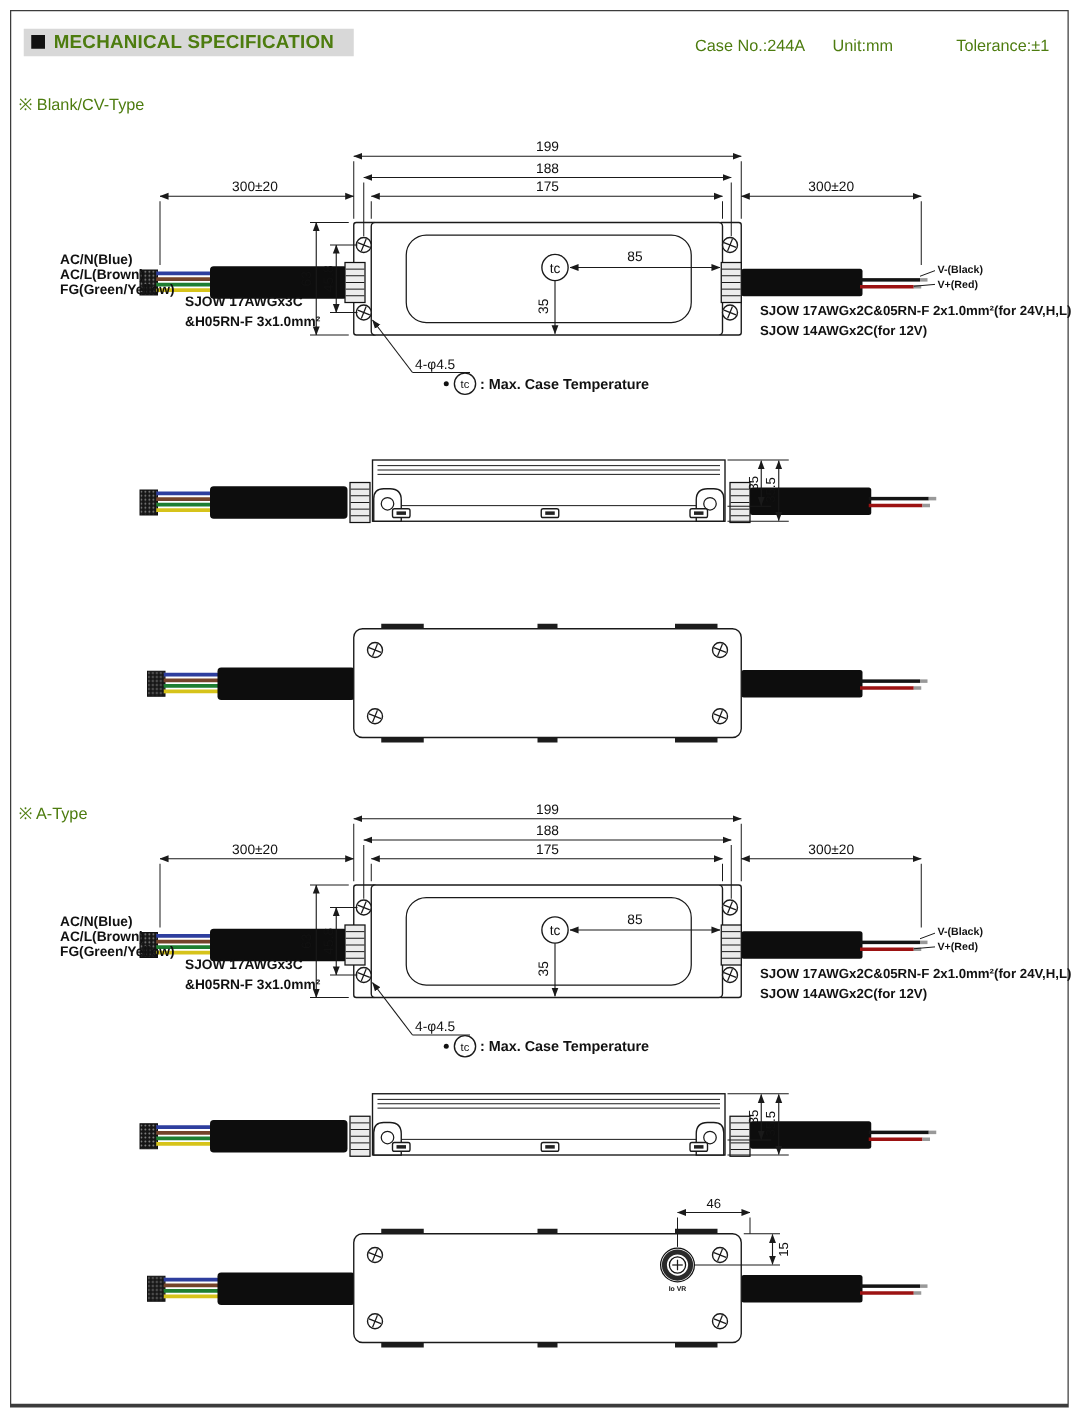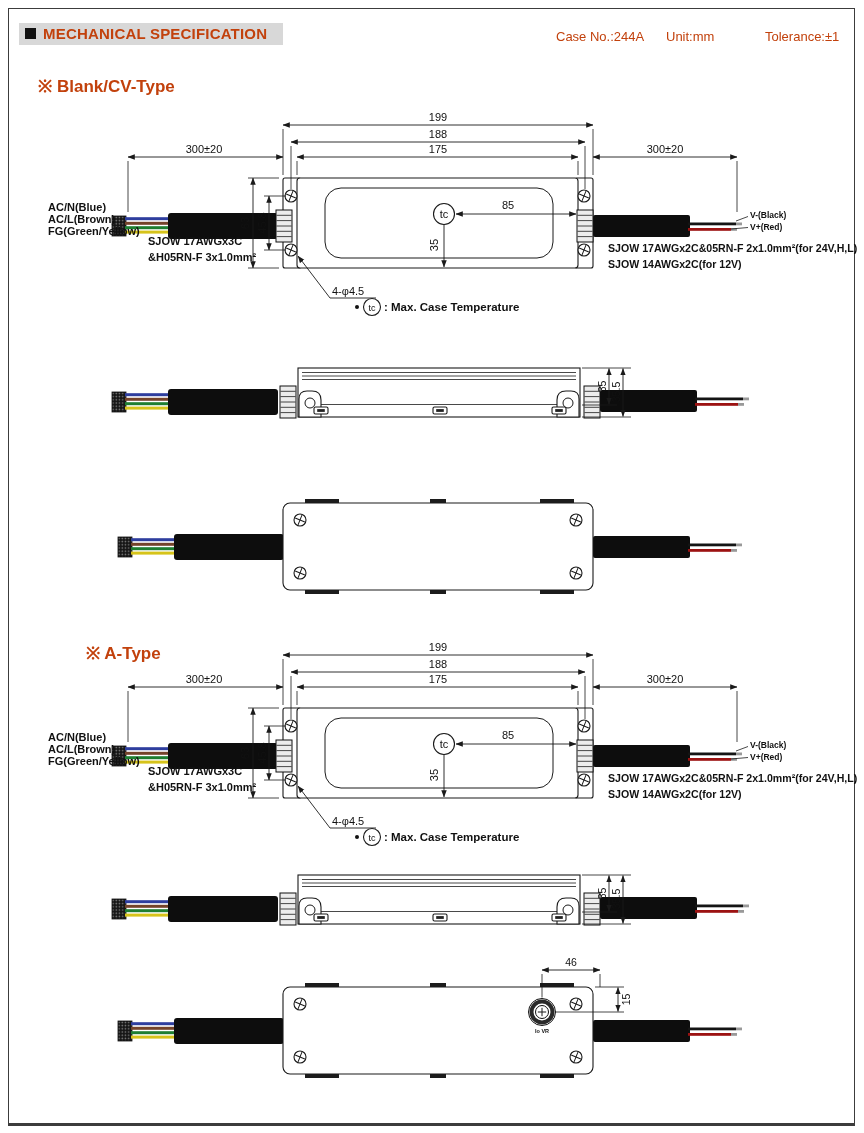--- a/index.html
+++ b/index.html
@@ -1,26 +1,26 @@
 <!DOCTYPE html>
 <html><head>
 <meta charset="utf-8">
 <style>
   html,body{margin:0;padding:0;background:#fff;}
   .page{position:relative;width:864px;height:1133px;background:#fff;overflow:hidden;
-        font-family:"Liberation Sans",sans-serif;color:#c2410c;}
+        font-family:"Liberation Sans",sans-serif;color:#4d7c0f;}
   .frame{position:absolute;left:8px;top:8px;width:845px;height:1114px;
          border:1.5px solid #3c3c3c;border-bottom-width:3px;}
   .abs{position:absolute;}
   .hdr-box{position:absolute;left:19px;top:23px;background:#d8d8d8;
            display:flex;align-items:center;gap:7px;padding:2px 16px 3px 6px;}
   .hdr-sq{width:11px;height:11px;background:#111;flex:0 0 auto;}
   .hdr-title{font-size:15px;font-weight:700;letter-spacing:.2px;margin:0;}
   .meta{position:absolute;top:29px;font-size:13px;}
-  .sec-label{position:absolute;left:38px;font-size:17px;font-weight:700;}
+  .sec-label{position:absolute;left:15px;font-size:13px;font-weight:400;}
   svg{overflow:visible;}
   svg text{font-family:"Liberation Sans",sans-serif;fill:#111;}
   .ln{stroke:#1a1a1a;stroke-width:1;fill:none;}
   .thin{stroke:#1a1a1a;stroke-width:.8;fill:none;}
   .xl{stroke:#1a1a1a;stroke-width:.8;fill:none;}
   .dl{stroke:#1a1a1a;stroke-width:.9;fill:none;}
   .fw{fill:#fff;stroke:#1a1a1a;stroke-width:1.1;}
   .dim{font-size:11px;}
   .lbl{font-size:11px;font-weight:700;}
   .lbl2{font-size:10.6px;font-weight:700;}
@@ -36,21 +36,21 @@
 
   <div class="hdr-box">
     <span class="hdr-sq"></span>
     <h1 class="hdr-title">MECHANICAL SPECIFICATION</h1>
   </div>
   <span class="meta" style="left:556px;">Case No.:244A</span>
   <span class="meta" style="left:666px;">Unit:mm</span>
   <span class="meta" style="left:741px;margin-left:24px;">Tolerance:±1</span>
 
   <div class="sec-label" style="top:74px;">※ Blank/CV-Type</div>
-  <div class="sec-label" style="top:641px;margin-left:48px;">※ A-Type</div>
+  <div class="sec-label" style="top:641px;">※ A-Type</div>
 
   <svg class="abs" style="left:0;top:0;width:0;height:0;" aria-hidden="true">
     <defs>
       <marker id="arr" viewBox="0 0 10 10" refX="9.5" refY="5" markerWidth="8" markerHeight="8" orient="auto-start-reverse">
         <path d="M0,1.2 L10,5 L0,8.8 Z" fill="#1a1a1a"></path>
       </marker>
       <pattern id="tipdots" width="3.2" height="3.2" patternUnits="userSpaceOnUse">
         <rect width="3.2" height="3.2" fill="#161616"></rect>
         <circle cx="1.1" cy="1.1" r=".8" fill="#7d7d7d"></circle>
       </pattern>

